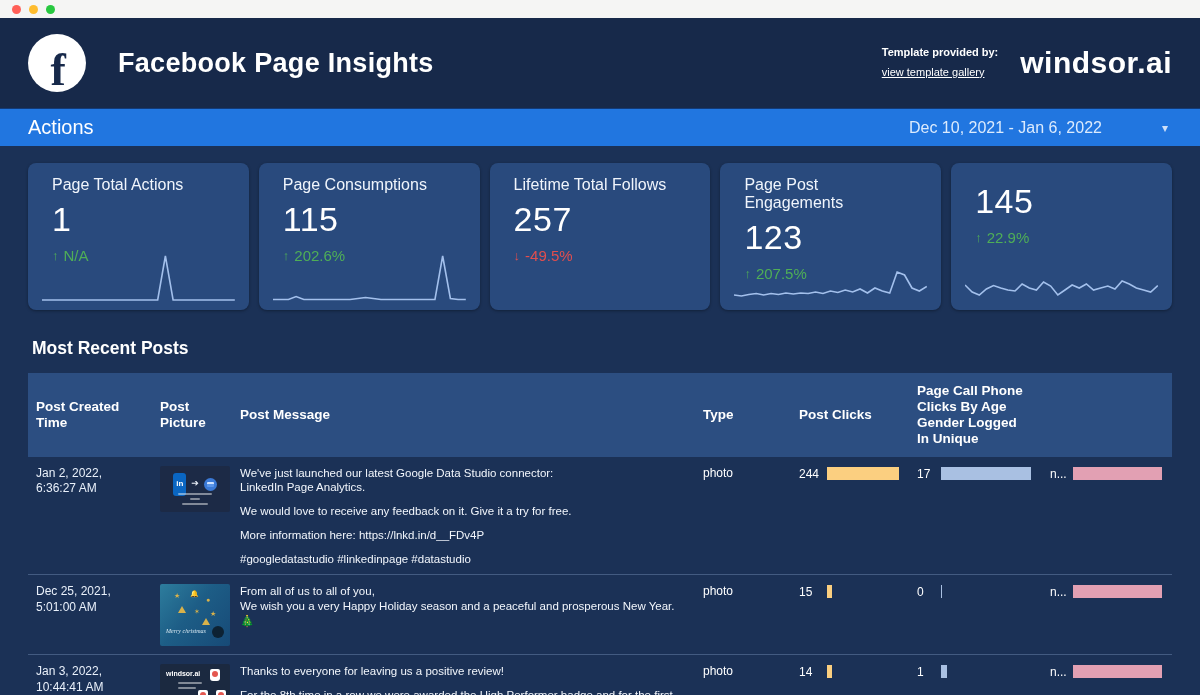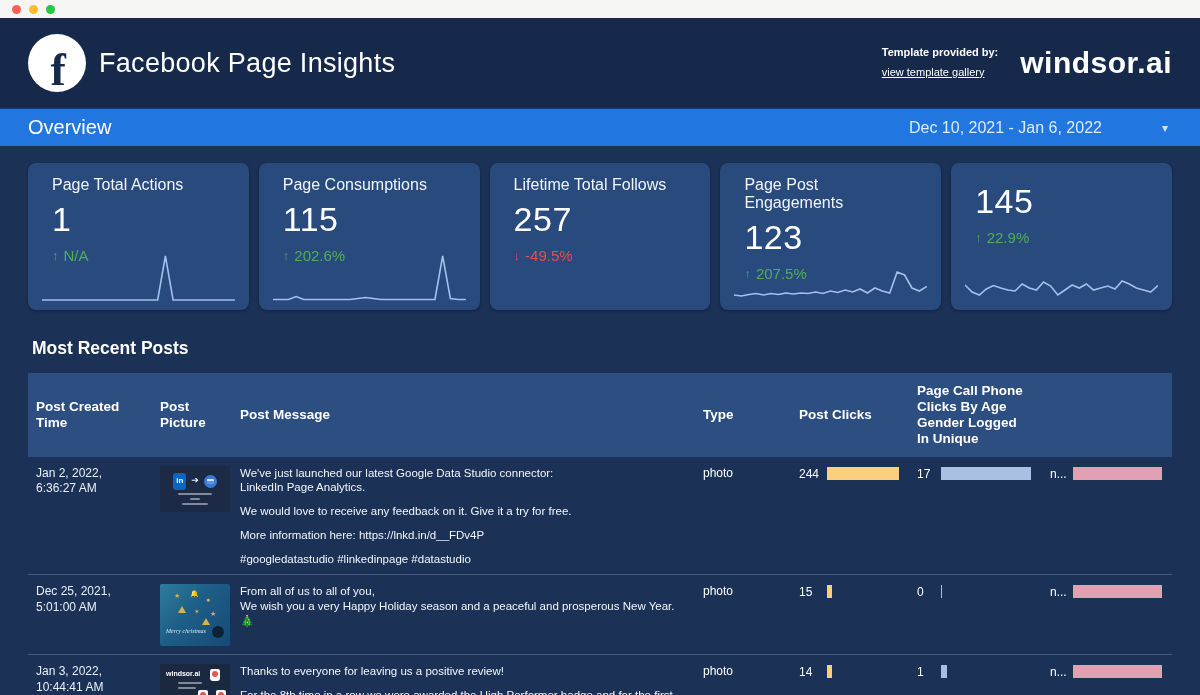--- a/index.html
+++ b/index.html
@@ -8,21 +8,21 @@
 
   
   .titlebar { height:18px; background:#f5f5f4; display:flex; align-items:center; padding-left:12px; gap:8px; }
   .dot { width:9px; height:9px; border-radius:50%; }
   .dot.red{ background:#ff5f57; } .dot.yellow{ background:#febc2e; } .dot.green{ background:#28c840; }
 
   
   .header { height:90px; background:#17294a; display:flex; align-items:center; padding:0 28px; }
   .fb-logo { width:58px; height:58px; border-radius:50%; background:#fff; overflow:hidden; position:relative; flex:none; }
   .fb-logo span { position:absolute; left:50%; top:50%; transform:translate(-42%,-38%); font-size:46px; font-weight:bold; color:#17294a; font-family:"Liberation Serif", serif; }
-  .header h1 { font-size:27px; font-weight:400; margin-left:13px; letter-spacing:.3px; }
+  .header h1 { font-size:27px; font-weight:700; margin-left:32px; letter-spacing:.3px; }
   .header-right { margin-left:auto; display:flex; align-items:center; gap:22px; }
   .tpl { text-align:left; line-height:1.35; }
   .tpl .tpl-label { font-size:11px; font-weight:bold; }
   .tpl a { font-size:11px; color:#fff; text-decoration:underline; cursor:pointer; }
   .brand { font-size:30px; font-weight:bold; letter-spacing:.5px; }
 
   
   .banner { height:38px; background:#2176e0; display:flex; align-items:center; padding:0 28px; border-top:1px solid #123a78; }
   .banner .overview { font-size:20px; font-weight:400; }
   .date-picker { margin-left:auto; display:flex; align-items:center; gap:60px; cursor:pointer; padding-right:4px; }
@@ -53,21 +53,21 @@
   .sort-caret { font-size:10px; margin-left:3px; color:#cfe0f8; }
   .t-row { padding-top:9px; padding-bottom:8px; font-size:12px; }
   .t-row + .t-row { border-top:1px solid rgba(173,200,240,.28); }
   .cell { padding-left:8px; padding-right:10px; line-height:1.3; }
   .created { color:#e9f0fa; }
 
   
   .thumb { width:70px; border-radius:2px; overflow:hidden; position:relative; flex:none; }
   .thumb.t1 { height:46px; background:#1c2a46; }
   .t1 .iconrow { display:flex; justify-content:center; align-items:center; gap:5px; margin-top:7px; }
-  .t1 .in-badge { width:13px; height:17px; background:#0a66c2; border-radius:3px; color:#fff; font-size:8px; font-weight:bold; display:flex; align-items:center; justify-content:center; }
+  .t1 .in-badge { width:13px; height:23px; background:#0a66c2; border-radius:3px; color:#fff; font-size:8px; font-weight:bold; display:flex; align-items:center; justify-content:center; }
   .t1 .arr { color:#e8eef7; font-size:9px; }
   .t1 .ds-badge { width:13px; height:13px; border-radius:50%; background:#3a79d6; display:flex; align-items:center; justify-content:center; }
   .t1 .ds-badge i { display:block; width:7px; height:5px; background:linear-gradient(#cfe2ff 40%, #5b95e8 40%); border-radius:1px; }
   .faint-line { position:absolute; left:50%; transform:translateX(-50%); height:2px; background:rgba(255,255,255,.45); border-radius:1px; }
   .thumb.t2 { height:62px; background:linear-gradient(130deg,#2d7d9d 0%, #1d5d86 45%, #174a77 100%); }
   .t2 .orn { position:absolute; color:#d9b24a; font-size:7px; line-height:1; }
   .t2 .tree { width:0; height:0; border-left:4px solid transparent; border-right:4px solid transparent; border-bottom:7px solid #d9b24a; position:absolute; }
   .t2 .script { position:absolute; left:6px; bottom:10px; font-family:"Liberation Serif", serif; font-style:italic; font-size:6px; color:#d8e9f2; }
   .t2 .darkdot { position:absolute; right:6px; bottom:8px; width:12px; height:12px; border-radius:50%; background:#0d2233; }
   .thumb.t3 { height:46px; background:#1b2940; }
@@ -108,21 +108,21 @@
   <div class="header-right">
     <div class="tpl">
       <div class="tpl-label">Template provided by:</div>
       <a>view template gallery</a>
     </div>
     <div class="brand">windsor.ai</div>
   </div>
 </div>
 
 <div class="banner">
-  <div class="overview">Overview</div>
+  <div class="overview">Actions</div>
   <div class="date-picker">
     <span class="date-text">Dec 10, 2021 - Jan 6, 2022</span>
     <span class="caret">▾</span>
   </div>
 </div>
 
 <div class="content">
 
   <div class="kpi-row">
 

